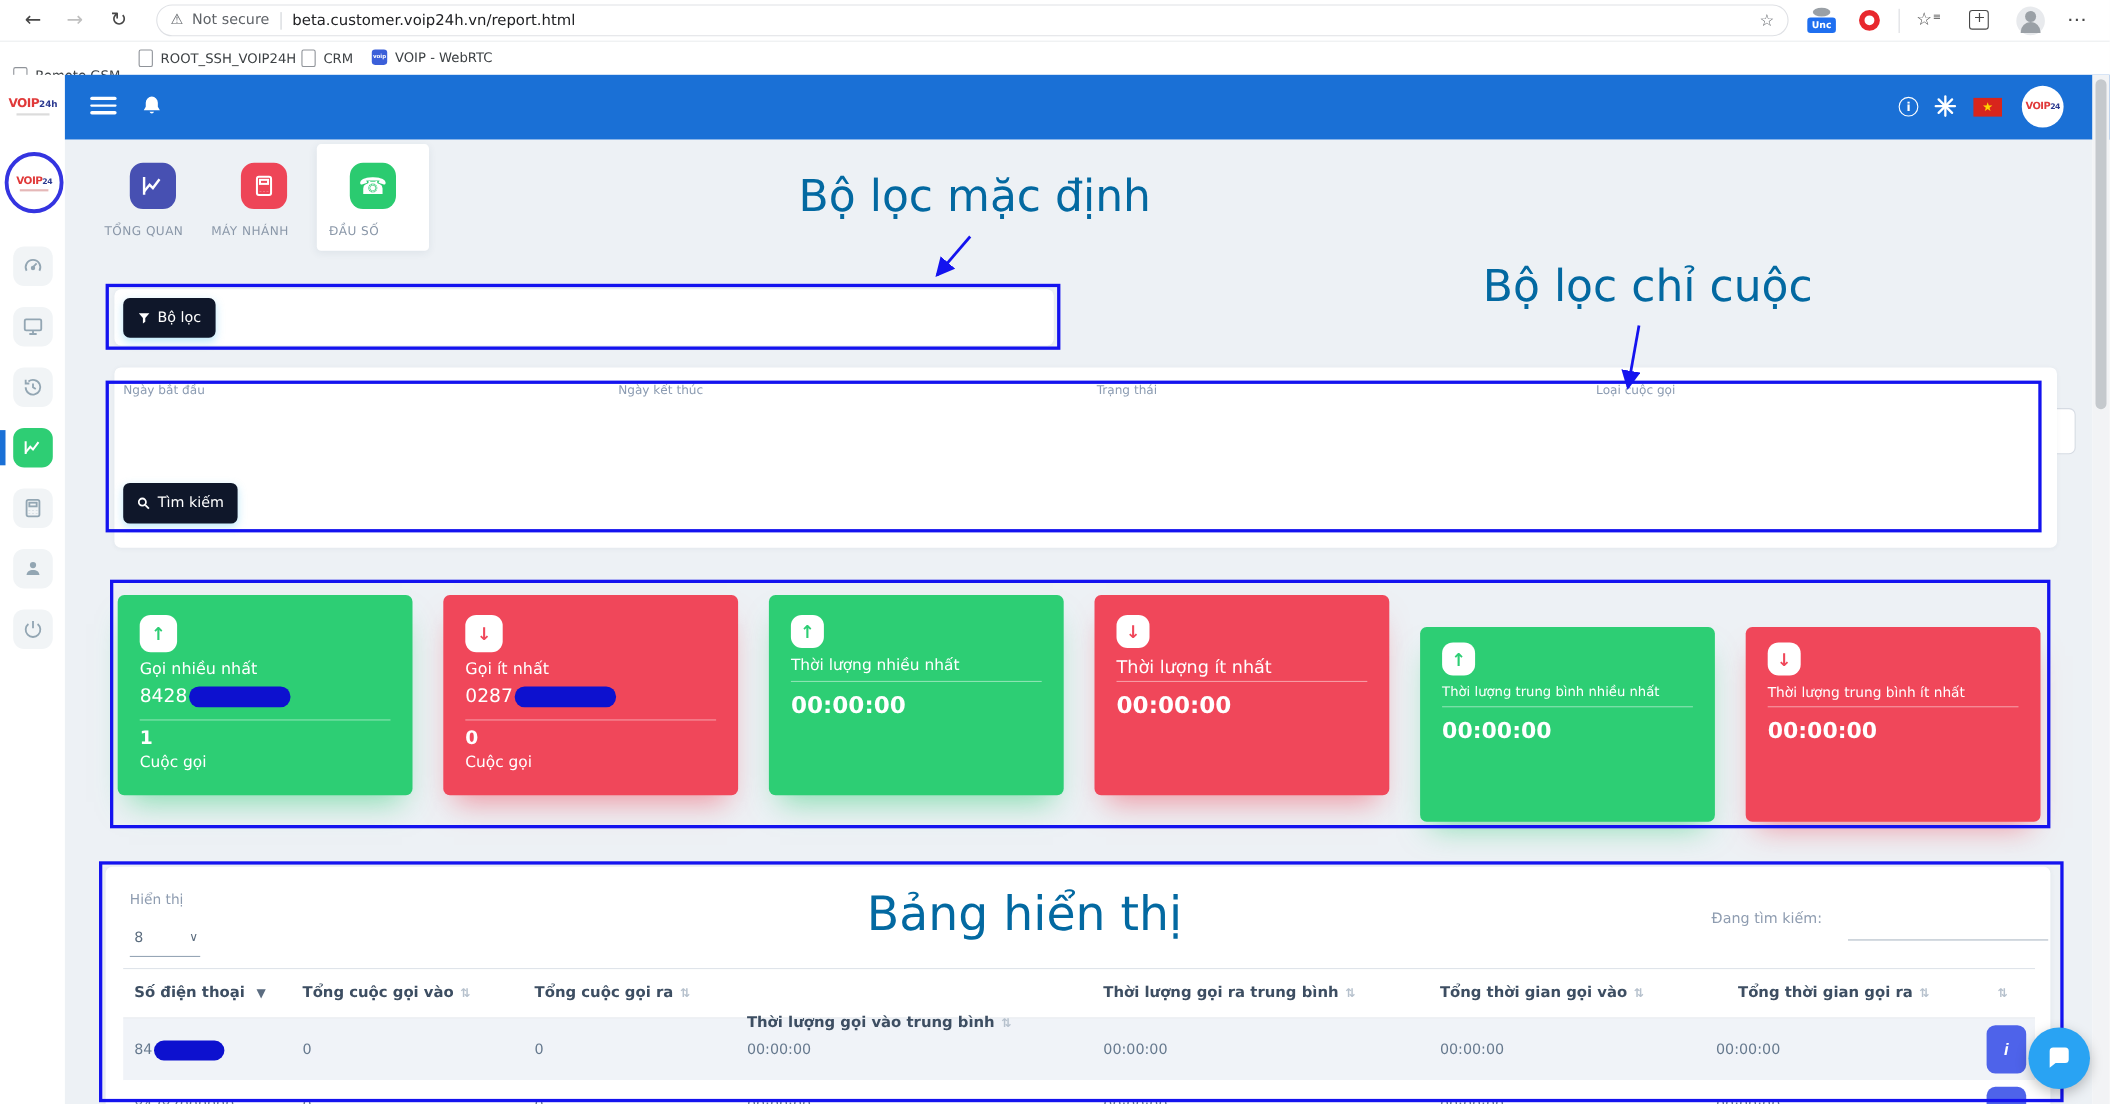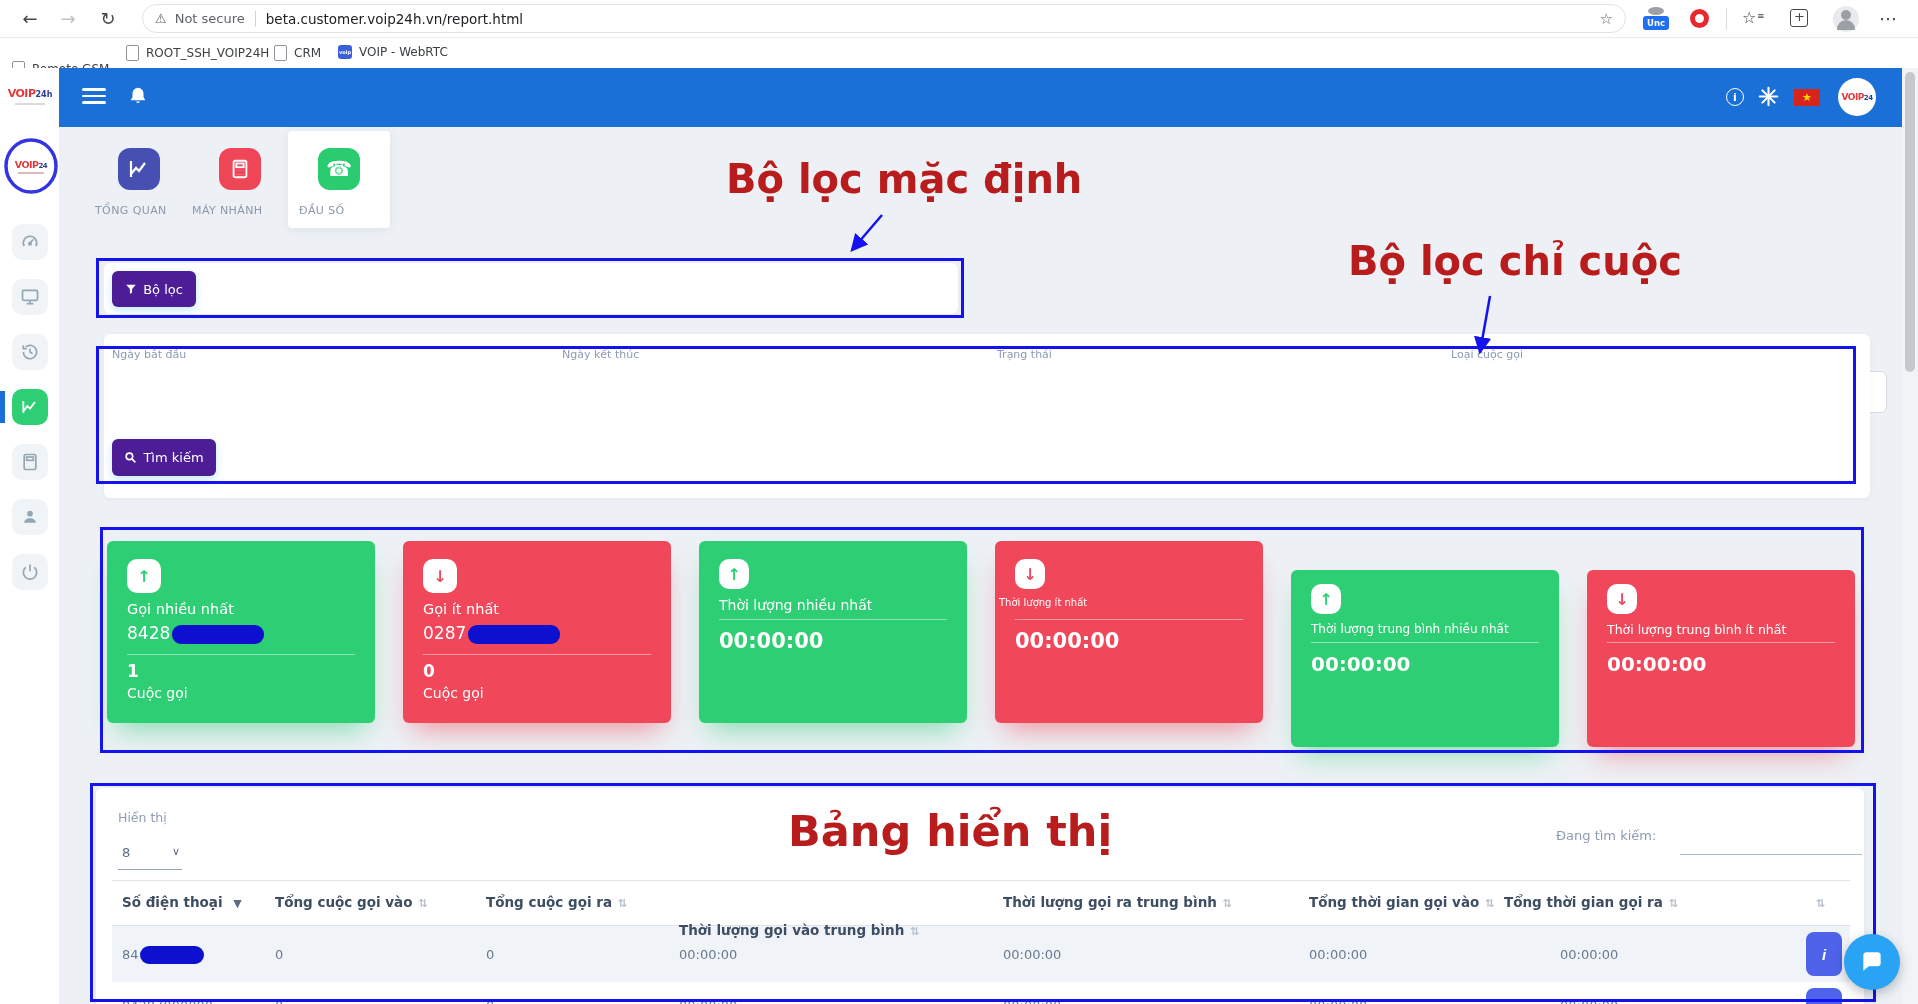--- a/index.html
+++ b/index.html
@@ -28,21 +28,21 @@
   .tabicon{width:42px;height:42px;border-radius:12px;display:flex;align-items:center;justify-content:center;
            color:#fff;cursor:pointer;z-index:3}
   .tablabel{font-size:11px;color:#8b98a9;text-align:left;letter-spacing:.4px;z-index:3}
   .activecard{left:288px;top:131px;width:102px;height:97px;background:#fff;border-radius:4px;
               box-shadow:0 2px 8px rgba(40,60,90,.08);z-index:2}
   
   .panel{background:#fff;border-radius:6px;box-shadow:0 1px 5px rgba(30,50,80,.05);z-index:1}
   .fieldlabel{font-size:11px;color:#8c9cb2;z-index:2}
   .finput{border:1px solid #d6dbe3;border-radius:6px;height:40px;font-size:13.5px;color:#5f7184;
           padding:0 12px;background:#fff;font-family:inherit;z-index:2;width:100%}
-  .btn-cyan{background:#4c1d95;color:#fff;border:none;border-radius:6px;font-size:13px;
+  .btn-cyan{background:#0f172a;color:#fff;border:none;border-radius:6px;font-size:13px;
             display:flex;align-items:center;justify-content:center;gap:6px;cursor:pointer;z-index:2;
             font-family:inherit;box-shadow:0 3px 8px rgba(71,193,242,.35)}
   .radio{width:15px;height:15px;border-radius:50%;border:2px solid #b9c5d3;background:#fff;box-sizing:border-box}
   .radio.sel{border:none;background:#2196f3}
   .radiolabel{font-size:13.5px;color:#8d9db4;margin-left:8px}
   .radiolabel.sel{color:#47a4de}
   .statcard{border-radius:6px;color:#fff;z-index:2}
   .statcard.green{background:#2dce74;box-shadow:0 16px 26px -10px rgba(45,206,116,.55)}
   .statcard.red{background:#f0475a;box-shadow:0 16px 26px -10px rgba(240,71,90,.55)}
   .staticon{width:34px;height:34px;background:#fff;border-radius:10px;display:flex;align-items:center;
@@ -50,21 +50,21 @@
   .statdivider{height:1px;background:rgba(255,255,255,.45)}
   .redact{background:#0d11cf;border-radius:9px;display:inline-block;vertical-align:middle}
   
   .thcell{font-size:13.5px;font-weight:bold;color:#3d4e62;z-index:2;white-space:nowrap}
   .sorticon{color:#b6c1cd;font-size:11px;margin-left:6px}
   .tdcell{font-size:13px;color:#66798e;z-index:2;white-space:nowrap}
   .ibtn{background:#4e63ea;border-radius:8px;color:#fff;font-size:15px;font-weight:bold;font-style:italic;
         display:flex;align-items:center;justify-content:center;cursor:pointer;z-index:3;border:none}
   
   .annobox{border:3px solid #1413ef;z-index:40;pointer-events:none}
-  .annotext{color:#b91c1c;font-weight:700;z-index:41;white-space:nowrap}
+  .annotext{color:#0369a1;font-weight:400;z-index:41;white-space:nowrap}
   svg.overlay{position:absolute;left:0;top:0;z-index:42;pointer-events:none}
   .fab{border-radius:50%;background:#29a3f3;display:flex;align-items:center;justify-content:center;
        box-shadow:0 4px 12px rgba(0,0,0,.25);z-index:60;cursor:pointer}
   .scrolltrack{left:1902px;top:68px;width:16px;height:936px;background:#f2f3f5;z-index:55}
   .scrollthumb{left:1905px;top:72px;width:10px;height:300px;background:#c5c9cd;border-radius:5px;z-index:56}
 </style>
 </head>
 <body>
 
 <div class="abs btoolbar">
@@ -336,21 +336,21 @@
     </div>
   <div class="abs" style="left:20px;top:56px;font-size:14px">Thời lượng nhiều nhất</div>
   <div class="abs statdivider" style="left:20px;top:78px;width:228px"></div>
   <div class="abs" style="left:20px;top:88px;font-size:21px;font-weight:bold">00:00:00</div>
 </div>
 
 <div class="abs statcard red" style="left:995px;top:541px;width:268px;height:182px">
   <div class="abs staticon" style="left:20px;top:18px;color:#f0475a;width:30px;height:30px">
       <span>↓</span>
     </div>
-  <div class="abs" style="left:4px;top:56px;font-size:10px">Thời lượng ít nhất</div>
+  <div class="abs" style="left:20px;top:56px;font-size:16px">Thời lượng ít nhất</div>
   <div class="abs statdivider" style="left:20px;top:78px;width:228px"></div>
   <div class="abs" style="left:20px;top:88px;font-size:21px;font-weight:bold">00:00:00</div>
 </div>
 
 <div class="abs statcard green" style="left:1291px;top:570px;width:268px;height:177px">
   <div class="abs staticon" style="left:20px;top:14px;color:#2dce74;width:30px;height:30px">
       <span>↑</span>
     </div>
   <div class="abs" style="left:20px;top:52px;font-size:12px">Thời lượng trung bình nhiều nhất</div>
   <div class="abs statdivider" style="left:20px;top:72px;width:228px"></div>
@@ -379,21 +379,21 @@
   <input style="width: 100%; height: 100%; border-top: none; border-right: none; border-left: none; border-image: initial; border-bottom: 1.5px solid rgb(174, 185, 198); background: transparent; outline: none; font-family: inherit;">
 </div>
 
 <div class="abs" style="left:112px;top:880px;width:1738px;height:46px;border-top:1px solid #dfe4ea;border-bottom:1px solid #dfe4ea;z-index:1;background:#fff"></div>
 <div class="abs thcell" style="left:122px;top:894px"><span>Số điện thoại</span> <span class="sorticon" style="color:#5b6c80">▼</span></div>
 <div class="abs thcell" style="left:275px;top:894px"><span>Tổng cuộc gọi vào</span><span class="sorticon">⇅</span></div>
 <div class="abs thcell" style="left:486px;top:894px"><span>Tổng cuộc gọi ra</span><span class="sorticon">⇅</span></div>
 <div class="abs thcell" style="left:679px;top:922px"><span>Thời lượng gọi vào trung bình</span><span class="sorticon">⇅</span></div>
 <div class="abs thcell" style="left:1003px;top:894px"><span>Thời lượng gọi ra trung bình</span><span class="sorticon">⇅</span></div>
 <div class="abs thcell" style="left:1309px;top:894px"><span>Tổng thời gian gọi vào</span><span class="sorticon">⇅</span></div>
-<div class="abs thcell" style="left:1504px;top:894px"><span>Tổng thời gian gọi ra</span><span class="sorticon">⇅</span></div>
+<div class="abs thcell" style="left:1580px;top:894px"><span>Tổng thời gian gọi ra</span><span class="sorticon">⇅</span></div>
 <div class="abs thcell" style="left:1810px;top:894px"><span class="sorticon">⇅</span></div>
 
 <div class="abs" style="left:112px;top:926px;width:1738px;height:56px;background:#f0f3f8;z-index:1"></div>
 <div class="abs tdcell" style="left:122px;top:946px">
   <span>84</span><span class="redact" style="width:64px;height:18px;margin-left:1px"></span>
 </div>
 <div class="abs tdcell" style="left:275px;top:947px">0</div>
 <div class="abs tdcell" style="left:486px;top:947px">0</div>
 <div class="abs tdcell" style="left:679px;top:947px">00:00:00</div>
 <div class="abs tdcell" style="left:1003px;top:947px">00:00:00</div>

